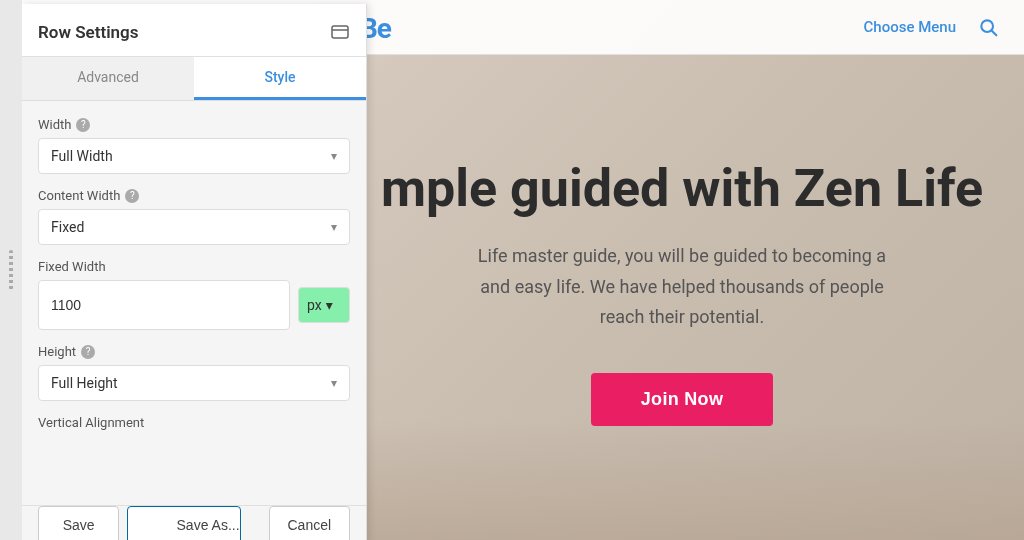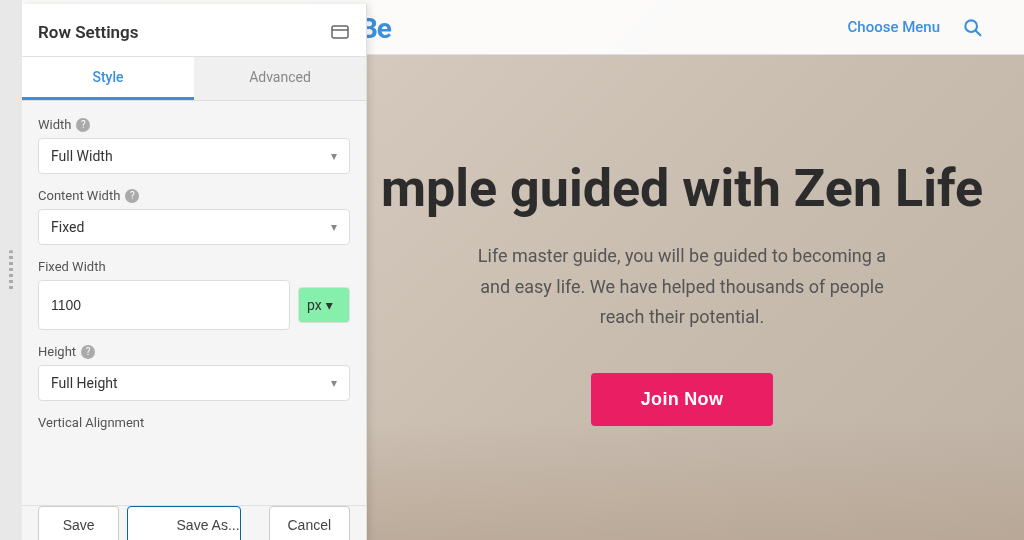--- a/index.html
+++ b/index.html
@@ -26,21 +26,21 @@
       position: absolute;
       top: 0; left: 0;
       width: 1024px;
       height: 55px;
       background: rgba(255,255,255,0.92);
       border-bottom: 1px solid #e0e0e0;
       z-index: 10;
       display: flex;
       align-items: center;
       justify-content: flex-end;
-      padding-right: 36px;
+      padding-right: 20px;
     }
 
     .topbar-logo {
       position: absolute;
       left: 360px;
       top: 8px;
       width: 80px;
       height: 40px;
       display: flex;
       align-items: center;
@@ -397,25 +397,25 @@
     <span class="panel-title">Row Settings</span>
     <div class="panel-minimize-icon">
       <svg width="18" height="14" viewBox="0 0 18 14" fill="none" stroke="#666" stroke-width="1.5">
         <rect x="1" y="1" width="16" height="12" rx="2"></rect>
         <line x1="1" y1="5" x2="17" y2="5"></line>
       </svg>
     </div>
   </div>
 
   <div class="panel-tabs">
+    <div class="panel-tab inactive">
+      <span>Advanced</span>
+    </div>
     <div class="panel-tab active">
       <span>Style</span>
-    </div>
-    <div class="panel-tab inactive">
-      <span>Advanced</span>
     </div>
   </div>
 
   <div class="panel-body">
 
     <div class="field-group">
       <div class="field-label">
         <span>Width</span>
         <span class="help-icon">?</span>
       </div>

